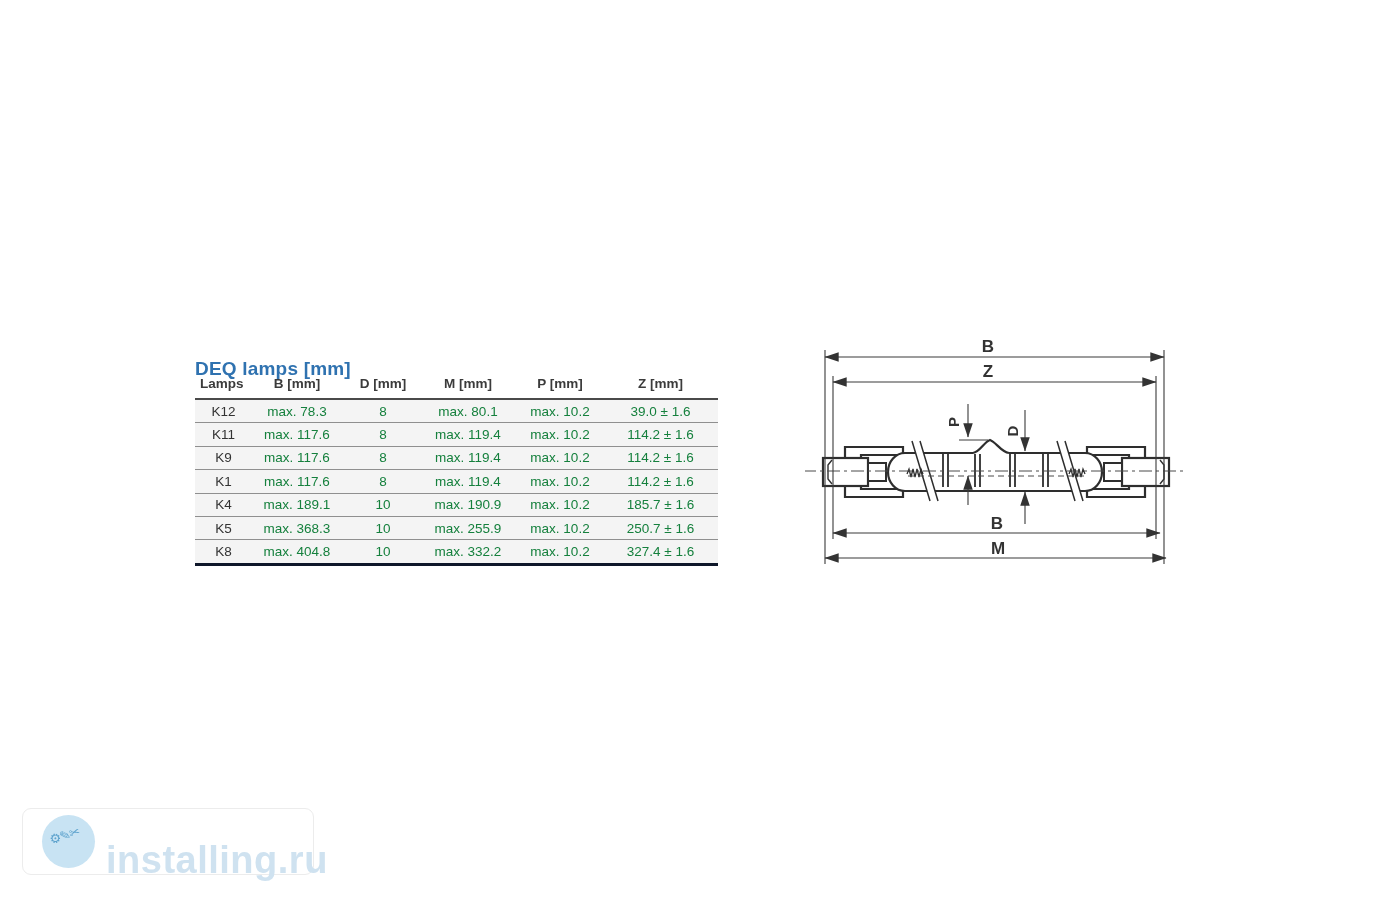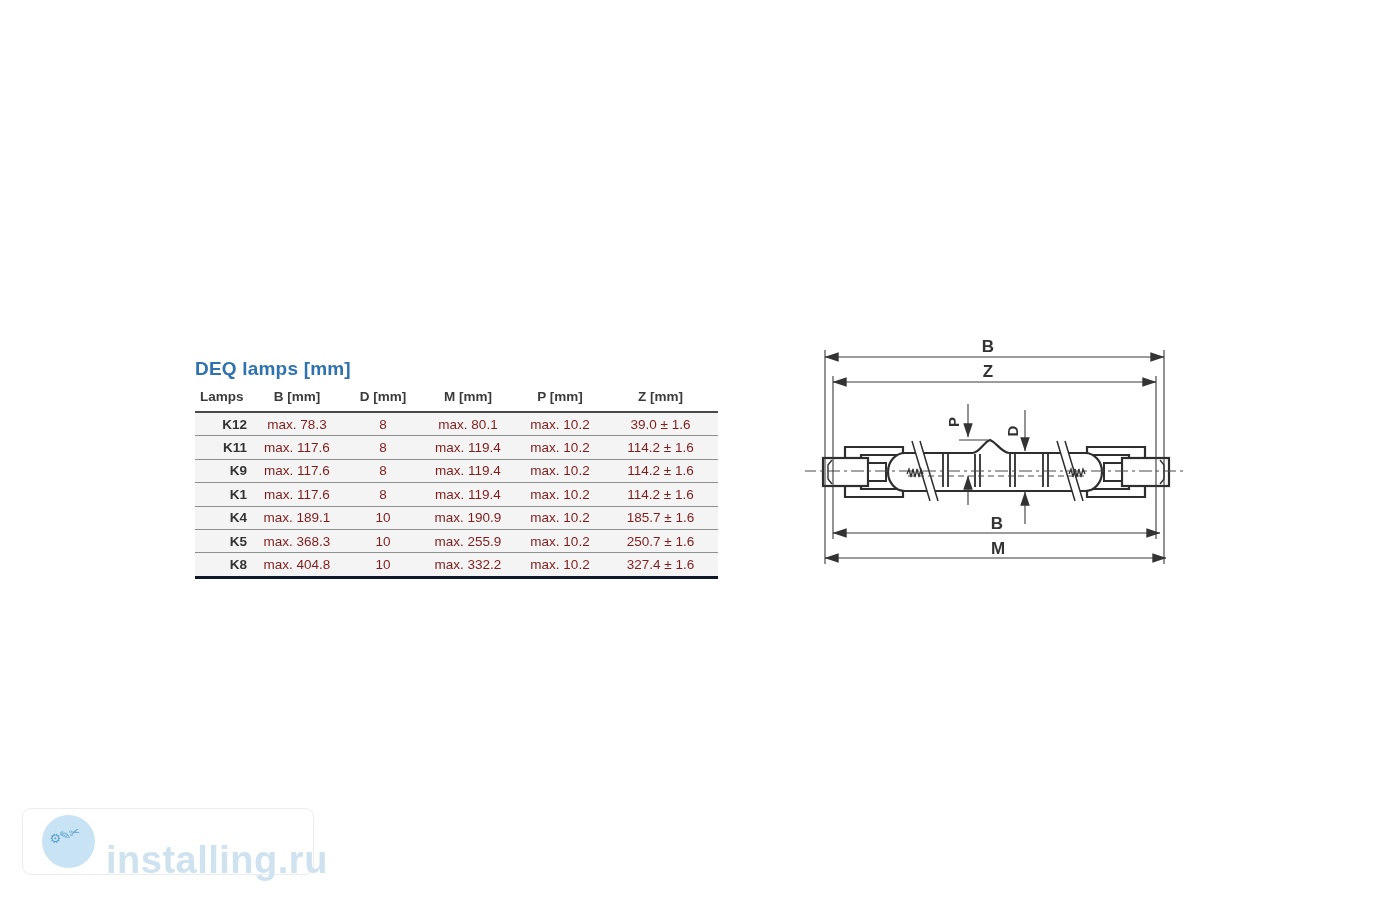--- a/index.html
+++ b/index.html
@@ -6,33 +6,33 @@
   body{
     width:1400px;height:900px;position:relative;background:#ffffff;
     font-family:"Liberation Sans", sans-serif;overflow:hidden;
   }
   
   .section-title{
     position:absolute;left:195px;top:327px;
     font-size:19px;font-weight:bold;color:#2f72b0;letter-spacing:0.2px;margin-top:31px;
   }
   
-  .lamps-table{position:absolute;left:195px;top:382px;width:523px;}
+  .lamps-table{position:absolute;left:195px;top:369px;width:523px;}
   .thead,.trow{
     display:grid;
     grid-template-columns:52px 100px 72px 98px 86px 115px;
     align-items:center;
   }
   .thead{height:29px;border-bottom:2.5px solid #4a4a4a;}
   .thead .cell{font-size:13.5px;font-weight:bold;color:#3b3b3b;text-align:center;}
   .thead .cell:first-child{text-align:left;padding-left:5px;}
   .trow{height:22.4px;background:#f4f4f4;border-bottom:1px solid #8f8f8f;}
   .trow:last-child{border-bottom:3px solid #0f172a;}
-  .trow .cell{font-size:13.5px;color:#7f1d1d;text-align:center;}
-  .trow .cell.lamp{font-weight:bold;color:#333;text-align:right;padding-left:5px;}
+  .trow .cell{font-size:13.5px;color:#15803d;text-align:center;}
+  .trow .cell.lamp{font-weight:normal;color:#333;text-align:center;padding-left:5px;}
   
   .diagram{position:absolute;left:805px;top:335px;width:380px;height:240px;}
   .diagram text{font-family:"Liberation Sans", sans-serif;font-weight:bold;fill:#333;}
   
   .watermark{
     position:absolute;left:22px;top:808px;width:290px;height:65px;
     background:#ffffff;border:1px solid #ececec;border-radius:9px;
     display:flex;align-items:center;
   }
   .wm-logo{

